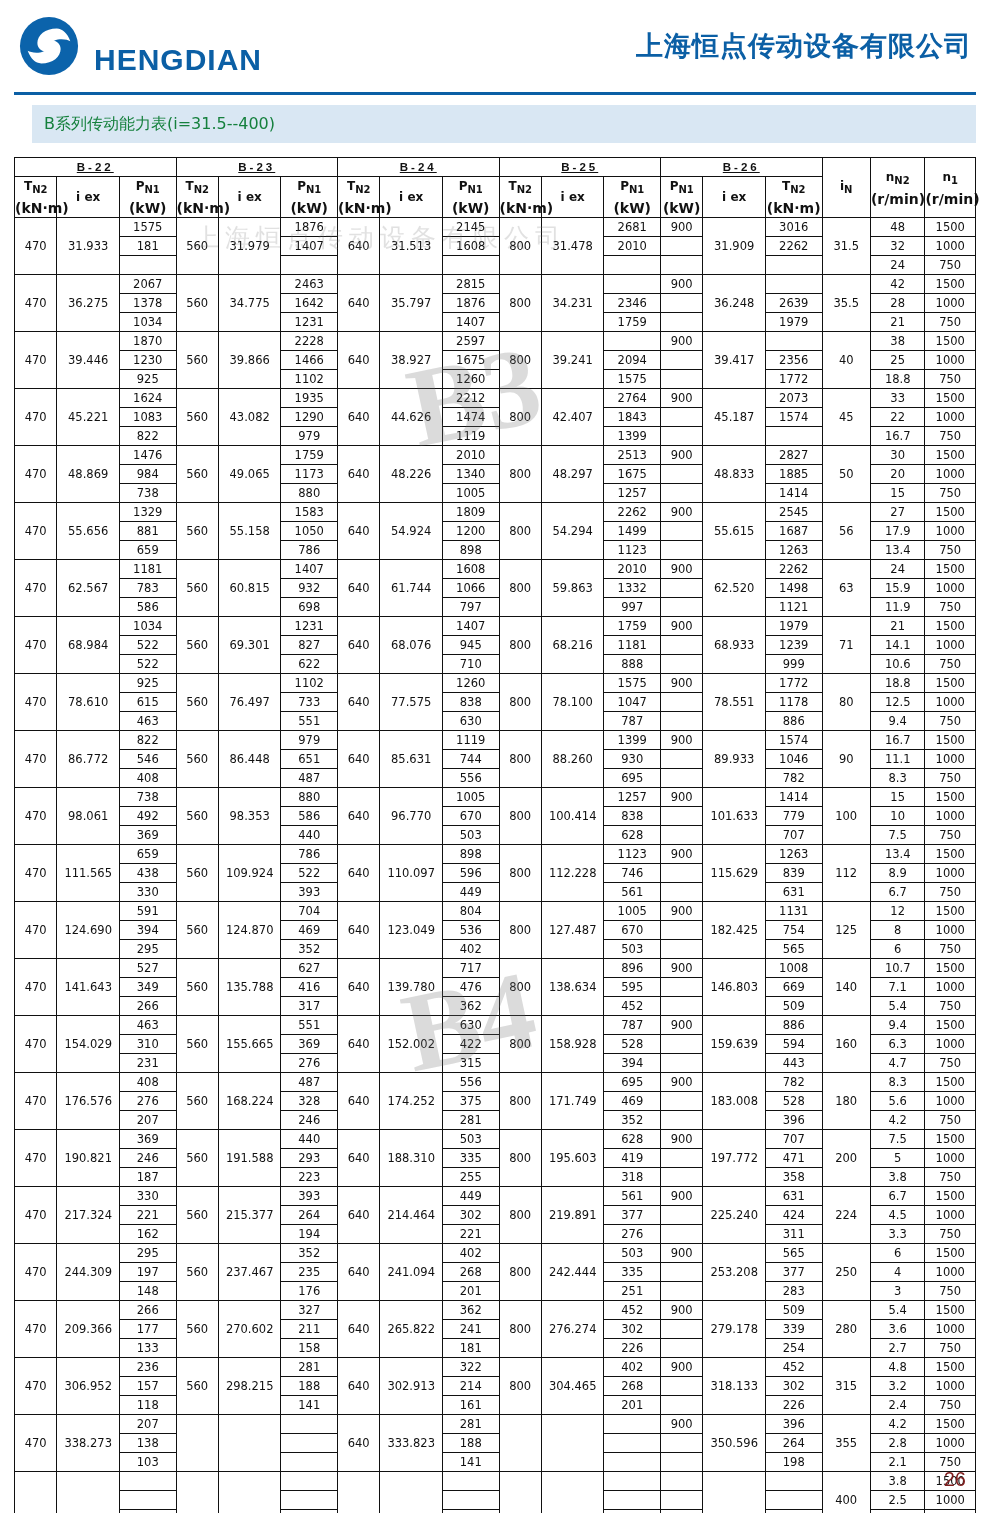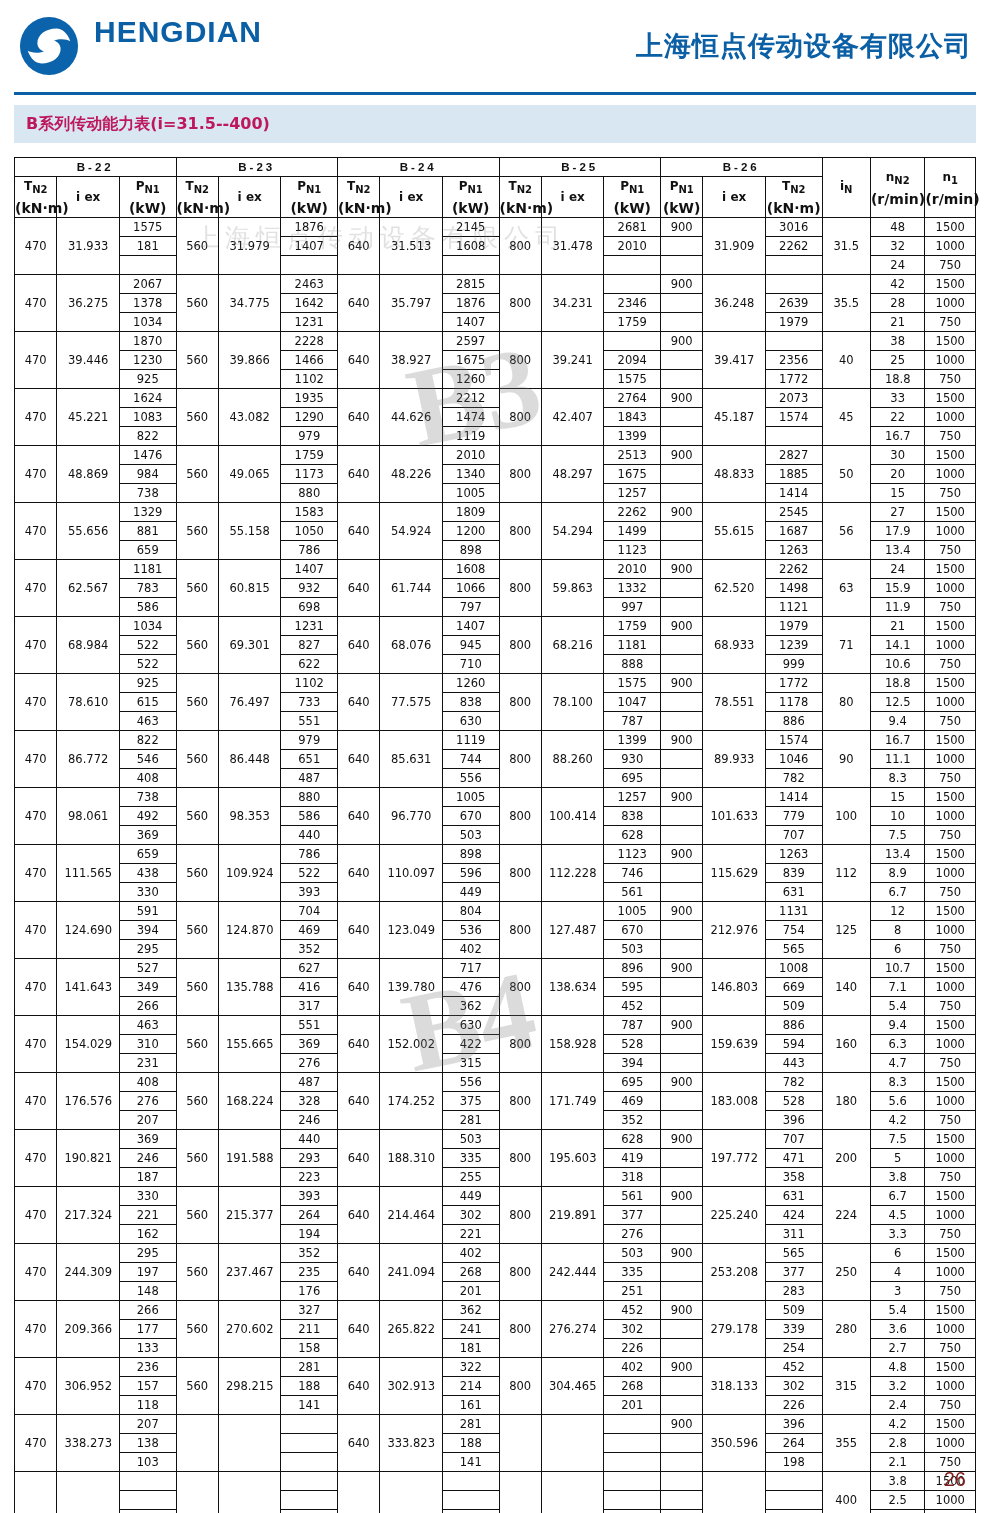--- a/index.html
+++ b/index.html
@@ -13,44 +13,43 @@
   }
   
   .header{
     position:relative;
     height:92px;
     padding:0 18px;
     display:flex;
     align-items:center;
     justify-content:space-between;
   }
-  .brand{display:flex;align-items:flex-start;gap:14px;}
+  .brand{display:flex;align-items:flex-end;gap:14px;}
   .logo-mark{width:62px;height:62px;display:block;}
   .brand-name{
     font-size:30px;font-weight:bold;color:#0b5fa5;letter-spacing:1px;
     font-family:"Liberation Sans", sans-serif;
   }
   .company-cn{
     font-size:27px;font-weight:bold;color:#0b5fa5;letter-spacing:1px;
     font-family:"DejaVu Sans", sans-serif;
   }
   .rule{
     height:3px;background:#0b5fa5;margin:0 14px;
   }
   
   .title-bar{
-    margin:10px 14px 0 14px;
+    margin:10px 14px 0 32px;
     background:#d9e7f3;
     height:38px;
     display:flex;align-items:center;
     padding-left:12px;
     font-size:16px;
     font-family:"DejaVu Sans", sans-serif;
-    color:#be185d;
-    font-weight:bold;
+    color:#15803d;
   }
   
   .table-wrap{margin:14px 14px 0 14px;position:relative;}
   table.main{
     border-collapse:collapse;
     width:962px;
     table-layout:fixed;
     font-family:"DejaVu Sans", sans-serif;
   }
   table.main td, table.main th{
@@ -60,20 +59,21 @@
     padding:0;
     height:18px;
     line-height:18px;
     background:transparent;
   }
   .grp-head{
     height:40px;line-height:40px;
     font-size:19px;letter-spacing:3px;
     background:#d9e7f3;
     font-family:"Liberation Sans", sans-serif;
+    text-decoration:underline;
   }
   .sub-head{
     height:34px;
     background:#d9e7f3;
     font-size:10px;
     line-height:11px;
   }
   .sub-head .big{font-size:12px;}
   .sub-head .sub{font-size:10px;vertical-align:sub;}
   .sub-head .unit{font-size:14px;display:block;}
@@ -660,21 +660,21 @@
           <td rowspan="3">560</td>
           <td rowspan="3" class="nowrap">124.870</td>
           <td class="">704</td>
           <td rowspan="3">640</td>
           <td rowspan="3" class="nowrap">123.049</td>
           <td class="">804</td>
           <td rowspan="3">800</td>
           <td rowspan="3" class="nowrap">127.487</td>
           <td class="">1005</td>
           <td class="">900</td>
-          <td rowspan="3" class="nowrap">212.976</td>
+          <td rowspan="3" class="nowrap">182.425</td>
           <td class="">1131</td>
           <td rowspan="3">125</td>
           <td>12</td>
           <td>1500</td>
         </tr>
         <tr>
           <td class="">394</td>
           <td class="">469</td>
           <td class="">536</td>
           <td class="">670</td>

